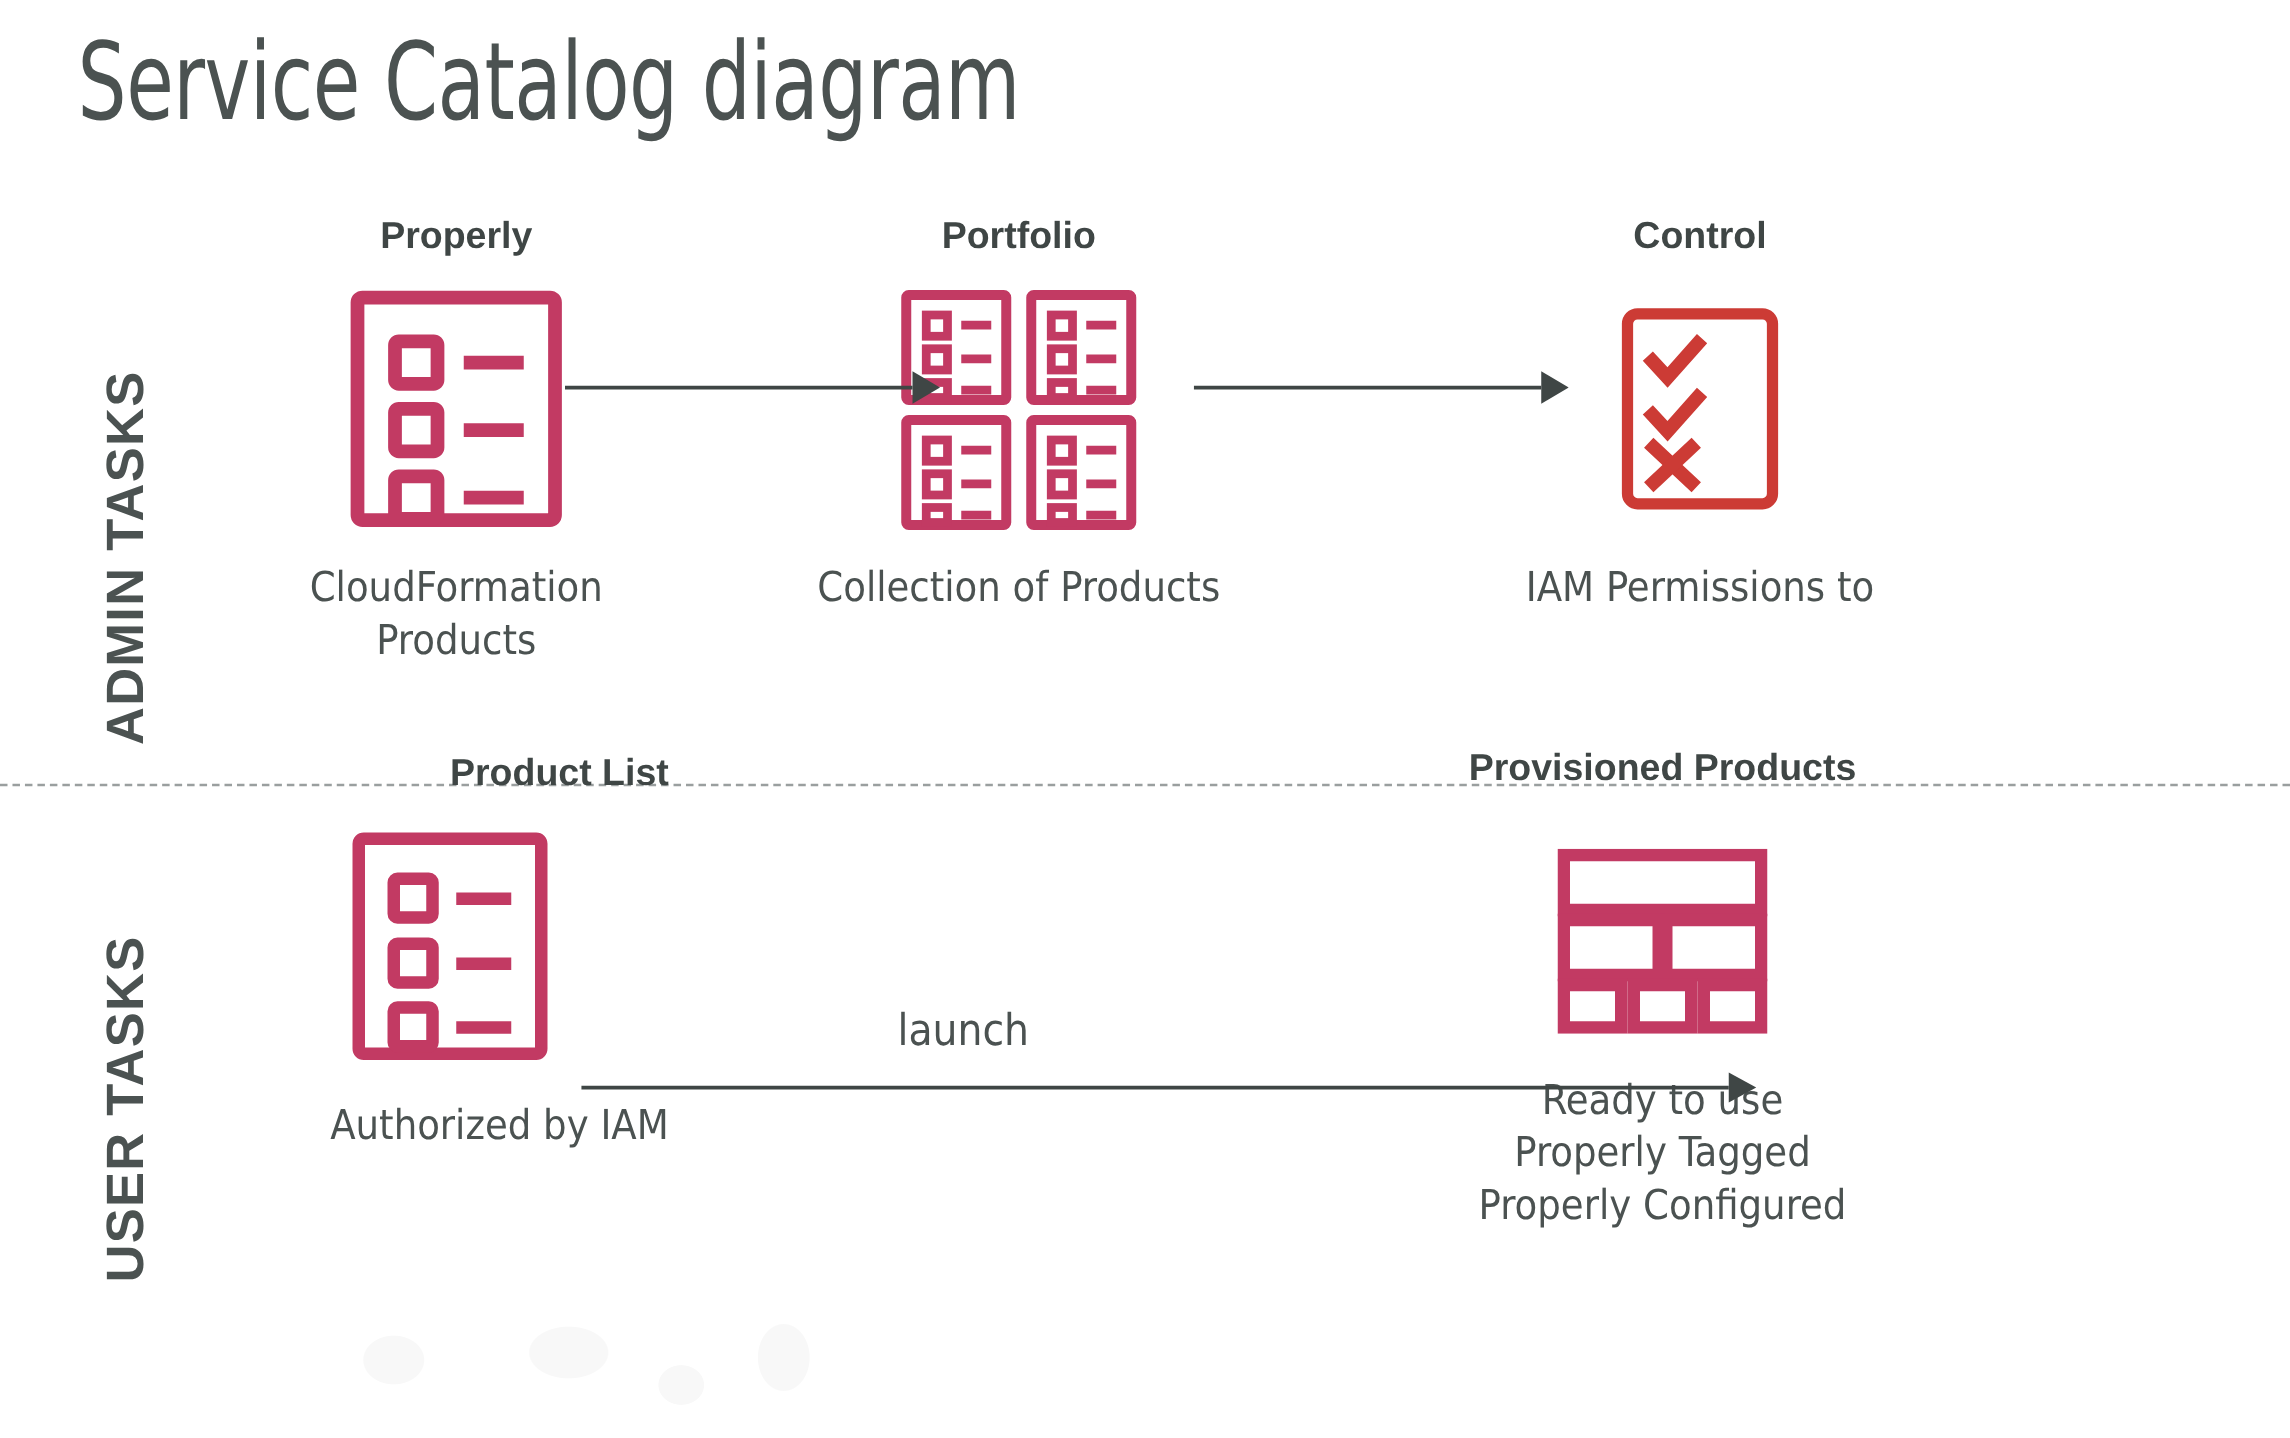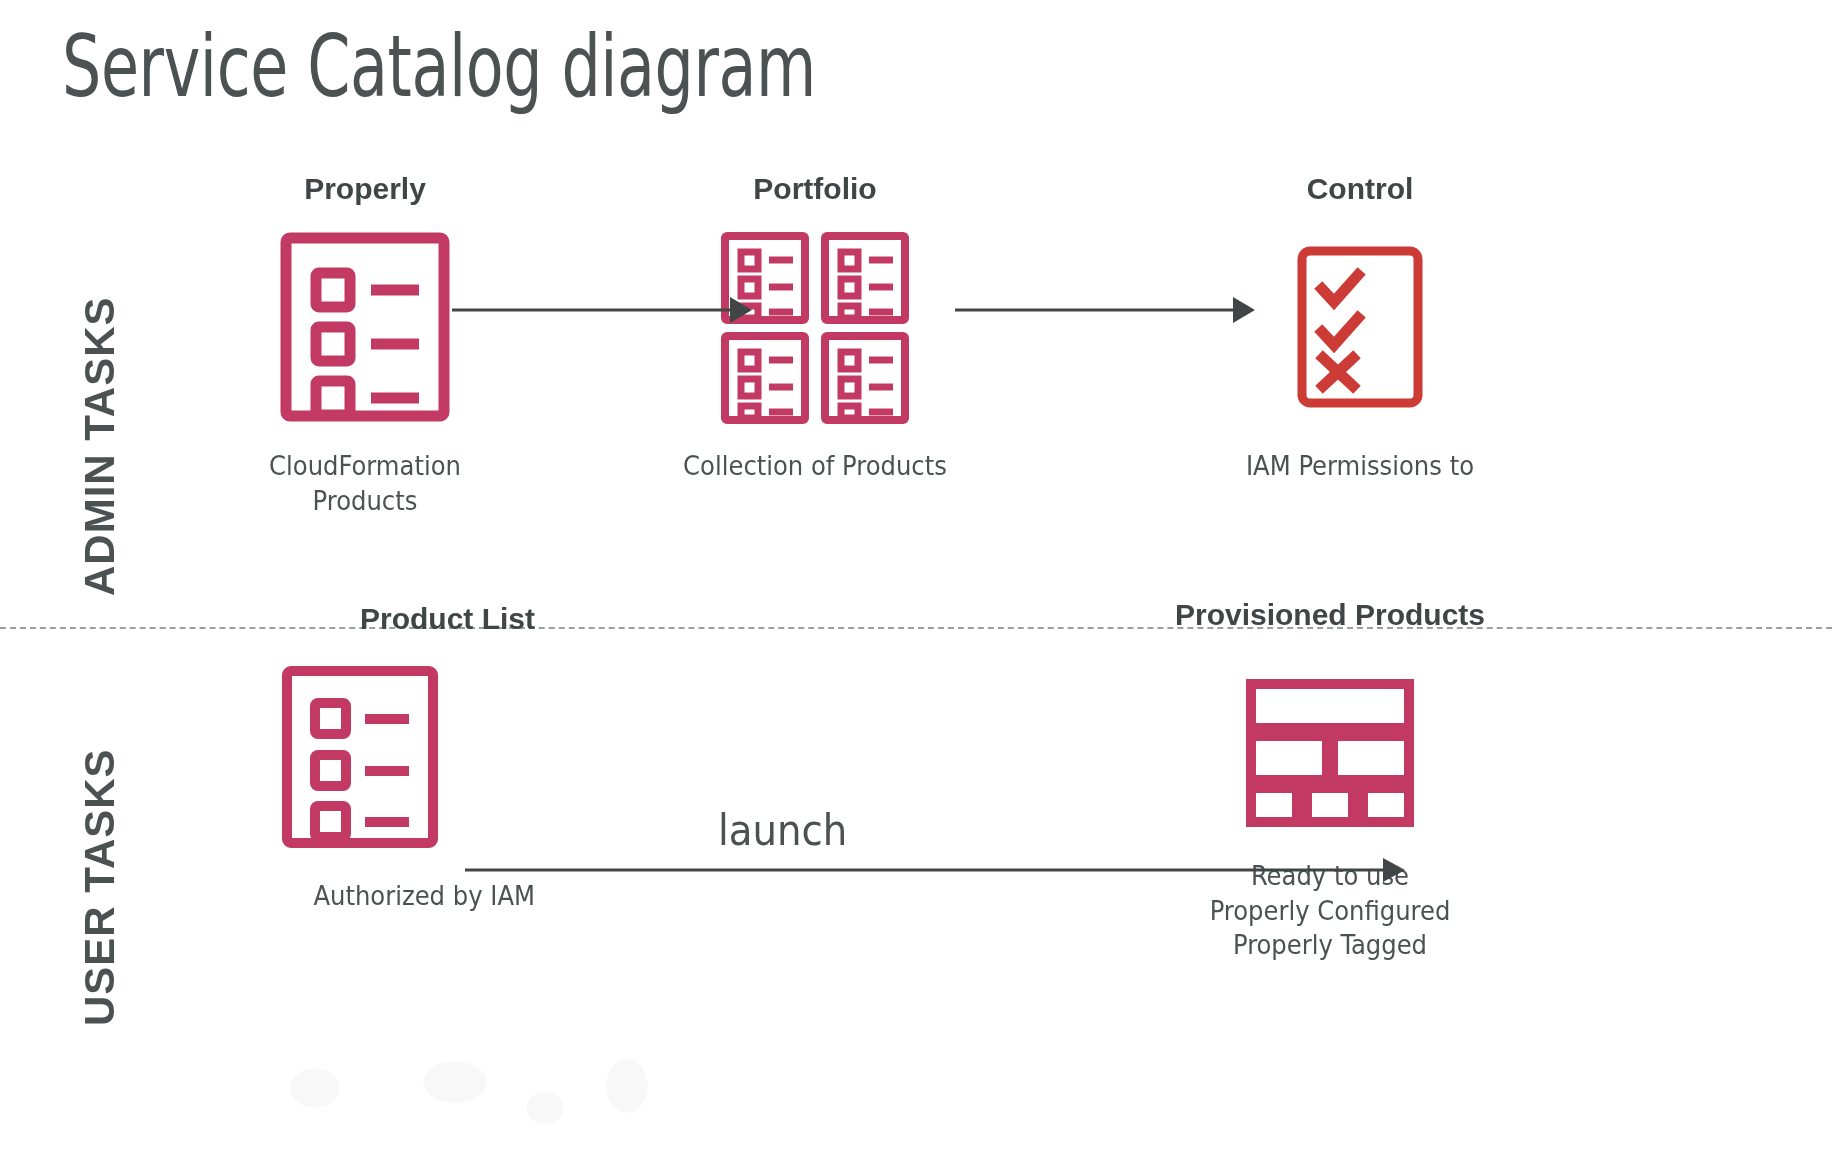--- a/index.html
+++ b/index.html
@@ -64,21 +64,21 @@
   .node-title {
     font-family: "Liberation Sans", sans-serif;
     font-weight: bold;
     font-size: 30px;
     color: #3f4645;
     white-space: nowrap;
     line-height: 1.1;
   }
   .node-caption {
     font-family: "DejaVu Sans Condensed", "Liberation Sans Narrow", "Liberation Sans", sans-serif;
-    font-size: 27px;
+    font-size: 33px;
     font-weight: 400;
     color: #4b5251;
     line-height: 1.28;
     white-space: nowrap;
   }
   .icon-wrap {
     display: flex;
     align-items: center;
     justify-content: center;
   }
@@ -108,21 +108,21 @@
   }
   #connector-product-portfolio { left: 452px;  top: 270px; }
   #connector-portfolio-control { left: 955px;  top: 270px; }
   #connector-launch            { left: 465px;  top: 690px; }
 
   #connector-launch-label {
     position: absolute;
     left: 718px;
     top: 805px;
     font-family: "DejaVu Sans Condensed", "Liberation Sans Narrow", "Liberation Sans", sans-serif;
-    font-size: 43px;
+    font-size: 35px;
     color: #4b5251;
     white-space: nowrap;
   }
 
   
   #watermark {
     position: absolute;
     left: 255px;
     top: 1048px;
     width: 420px;
@@ -265,22 +265,22 @@
       <rect x="5" y="57" width="76" height="44" fill="none" stroke="#c23a63" stroke-width="10"></rect>
       <rect x="87" y="57" width="76" height="44" fill="none" stroke="#c23a63" stroke-width="10"></rect>
 
       <rect x="5" y="109" width="46" height="34" fill="none" stroke="#c23a63" stroke-width="10"></rect>
       <rect x="61" y="109" width="46" height="34" fill="none" stroke="#c23a63" stroke-width="10"></rect>
       <rect x="117" y="109" width="46" height="34" fill="none" stroke="#c23a63" stroke-width="10"></rect>
     </svg>
   </div>
   <div class="node-caption">
     <div>Ready to use</div>
+    <div>Properly Tagged</div>
     <div>Properly Configured</div>
-    <div>Properly Tagged</div>
   </div>
 </div>
 
 <svg class="connector" id="connector-product-portfolio" width="300" height="80" viewBox="0 0 300 80">
   <line x1="0" y1="40" x2="278" y2="40" stroke="#3f4645" stroke-width="3"></line>
   <polygon points="278,27 300,40 278,53" fill="#3f4645"></polygon>
 </svg>
 
 <svg class="connector" id="connector-portfolio-control" width="300" height="80" viewBox="0 0 300 80">
   <line x1="0" y1="40" x2="278" y2="40" stroke="#3f4645" stroke-width="3"></line>

